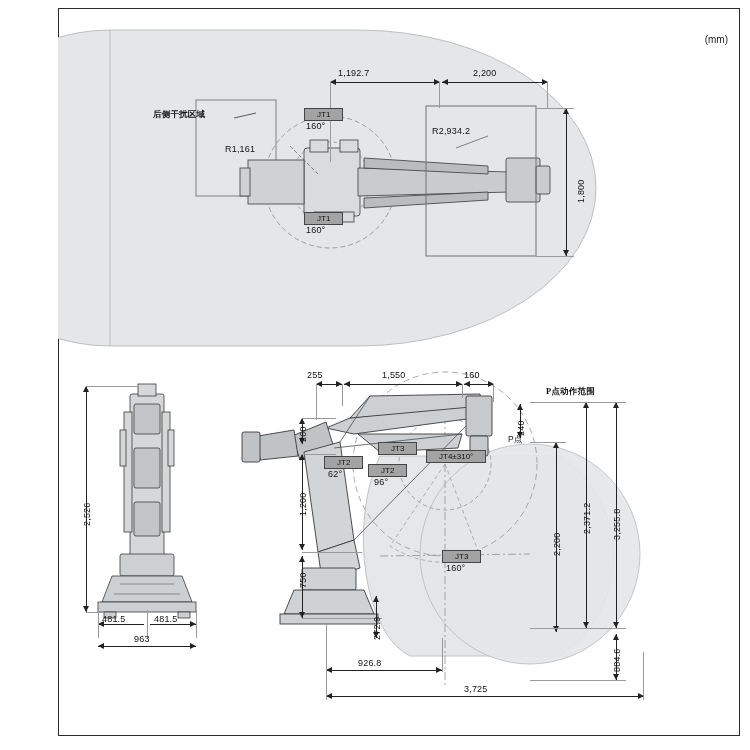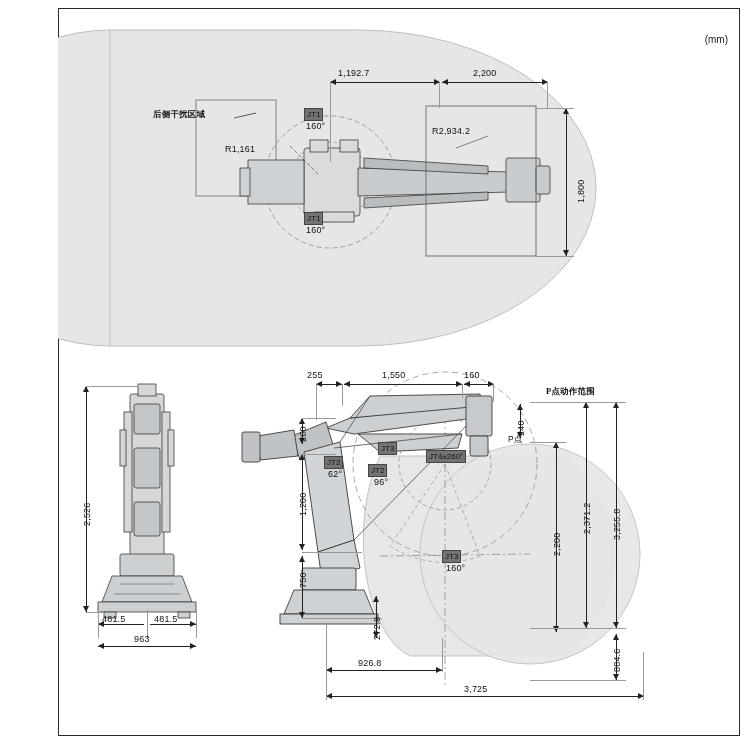--- a/index.html
+++ b/index.html
@@ -17,21 +17,21 @@
   .dimv{width:1px;}
   .thin{position:absolute;background:#9a9a9a;}
   .thinh{height:1px;}
   .thinv{width:1px;}
   .arrow{position:absolute;width:0;height:0;}
   .ar-l{border-top:3px solid transparent;border-bottom:3px solid transparent;border-right:6px solid #222;}
   .ar-r{border-top:3px solid transparent;border-bottom:3px solid transparent;border-left:6px solid #222;}
   .ar-u{border-left:3px solid transparent;border-right:3px solid transparent;border-bottom:6px solid #222;}
   .ar-d{border-left:3px solid transparent;border-right:3px solid transparent;border-top:6px solid #222;}
   svg{display:block;}
-  .tagbox{position:absolute;border:1px solid #444;background:#737373;font-size:8px;padding:1px 2px;color:#111;white-space:nowrap;}
+  .tagbox{position:absolute;border:1px solid #444;background:#a3a3a3;font-size:8px;padding:1px 12px;color:#111;white-space:nowrap;}
 </style>
 </head>
 <body>
 
 <div id="sheet">
 
   <div class="frame"></div>
 
   <div class="unit">(mm)</div>
 
@@ -301,19 +301,19 @@
     <div class="lbl cn" style="left:278px;top:78px;">P点</div>
 
     <div class="tagbox" style="left:94px;top:100px;">JT2</div>
     <div class="lbl" style="left:98px;top:113px;">62°</div>
 
     <div class="tagbox" style="left:138px;top:108px;">JT2</div>
     <div class="lbl" style="left:144px;top:121px;">96°</div>
 
     <div class="tagbox" style="left:148px;top:86px;">JT3</div>
 
-    <div class="tagbox" style="left:196px;top:94px;">JT4±260°</div>
+    <div class="tagbox" style="left:196px;top:94px;">JT4±310°</div>
 
     <div class="tagbox" style="left:212px;top:194px;">JT3</div>
     <div class="lbl" style="left:216px;top:207px;">160°</div>
   </div>
 
 </div>
 
 </body></html>

